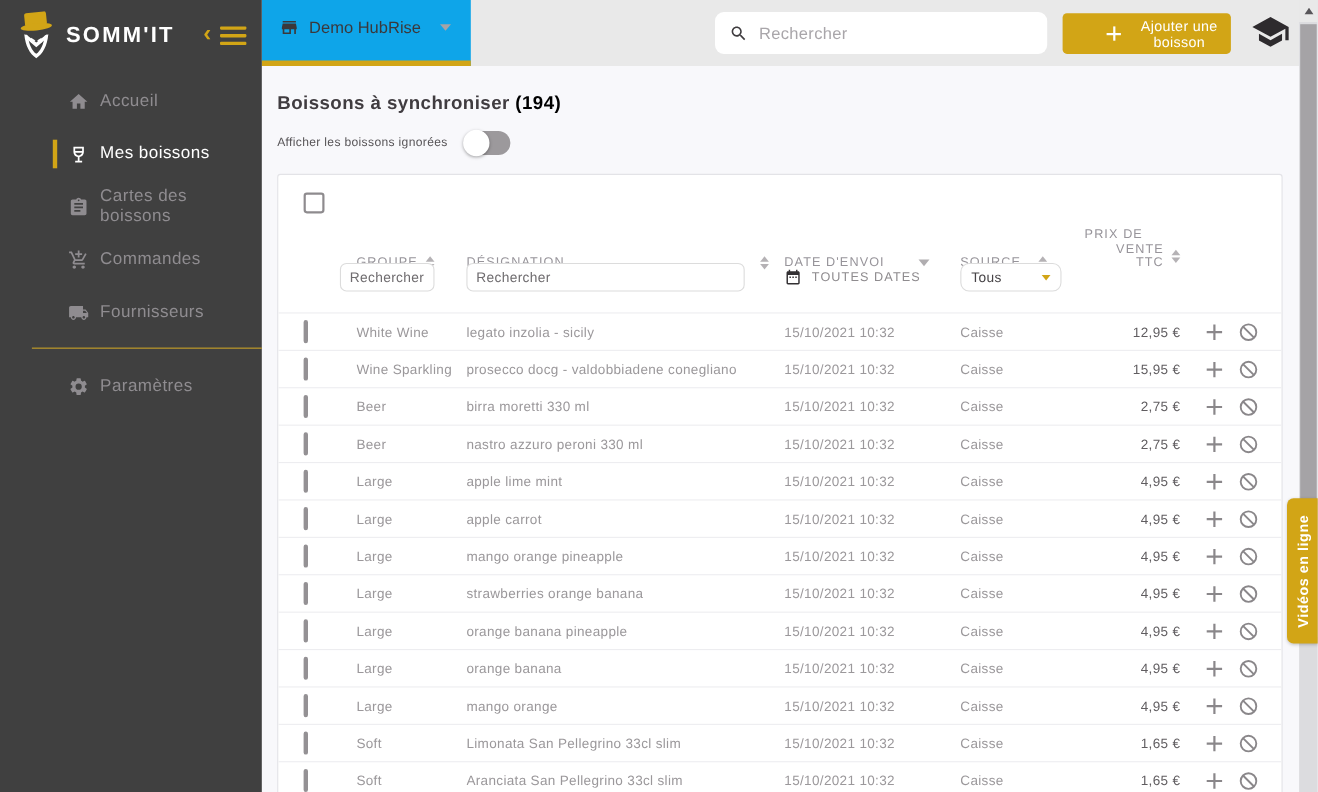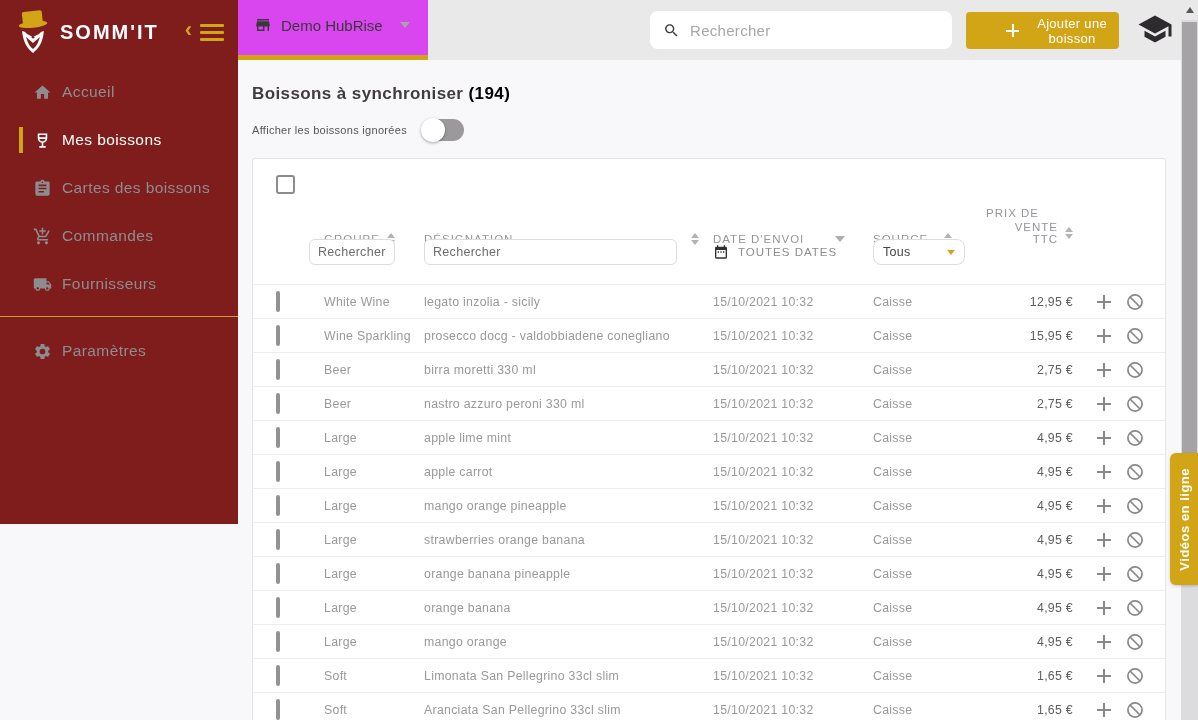--- a/index.html
+++ b/index.html
@@ -1,40 +1,40 @@
 <!DOCTYPE html>
 <html><head>
 <meta charset="utf-8">
 <style>
   * { margin:0; padding:0; box-sizing:border-box; }
   html,body { width:1198px; height:720px; overflow:hidden; }
   body { font-family:"Liberation Sans", sans-serif; background:#f8f8fb; position:relative; }
 
   
-  .sidebar { position:absolute; left:0; top:0; width:238px; height:524px; background:#7f1d1d; z-index:5; }
+  .sidebar { position:absolute; left:0; top:0; width:238px; height:720px; background:#404040; z-index:5; }
   .logo-row { height:64px; display:flex; align-items:center; padding:0 14px; }
   .logo-mark { width:38px; height:46px; flex:0 0 auto; }
   .brand-name { color:#ffffff; font-size:20px; font-weight:bold; letter-spacing:2px; margin-left:8px; }
   .side-ctrls { margin-left:auto; display:flex; align-items:center; gap:8px; }
   .collapse-chevron { color:#d2a516; font-size:22px; font-weight:bold; line-height:1; transform:translateY(-2px); }
   .hamburger { width:24px; display:flex; flex-direction:column; gap:4px; }
   .hamburger span { display:block; height:3px; background:#d2a516; border-radius:1px; }
 
-  .nav { margin-top:4px; }
+  .nav { margin-top:4px;padding-left:29px; }
   .nav-item { height:48px; display:flex; align-items:center; padding-left:33px; gap:10px;
               color:#8f8c90; font-size:15.5px; letter-spacing:.4px; position:relative; cursor:pointer; }
   .nav-item svg { width:19px; height:19px; fill:#8f8c90; flex:0 0 auto; }
   .nav-item.active { color:#ffffff; }
   .nav-item.active svg { fill:#ffffff; }
   .nav-item.active::before { content:''; position:absolute; left:19px; top:11px; bottom:11px; width:4px; background:#d2a516; }
   .nav-divider { border:none; border-top:1px solid #c9a227; margin:8px 0 10px 0; }
 
   
   .topbar { position:absolute; left:238px; top:0; width:943px; height:60px; background:#e9e9e9; }
-  .account-tab { position:absolute; left:0; top:0; width:190px; height:60px; background:#d946ef;
+  .account-tab { position:absolute; left:0; top:0; width:190px; height:60px; background:#0ea5e9;
                  display:flex; align-items:center; padding:0 14px 5px 16px; gap:9px; border-bottom:5px solid #d2a516; cursor:pointer; }
   .account-tab svg { width:18px; height:18px; fill:#3b383b; }
   .account-label { font-size:15px; color:#3b383b; }
   .tab-caret { margin-left:8px; width:0; height:0; border-left:5px solid transparent; border-right:5px solid transparent; border-top:6px solid #a6a3a6; }
 
   .search-box { position:absolute; left:412px; top:11px; width:302px; height:38px; background:#ffffff; border-radius:8px;
                 display:flex; align-items:center; padding:0 13px; gap:10px; }
   .search-box svg { width:17px; height:17px; fill:#3f3c3f; flex:0 0 auto; }
   .search-box input { border:none; outline:none; flex:1; font-size:15px; color:#4a474a; letter-spacing:.3px; font-family:inherit; background:transparent; }
   .search-box input::placeholder { color:#a9a6aa; }

